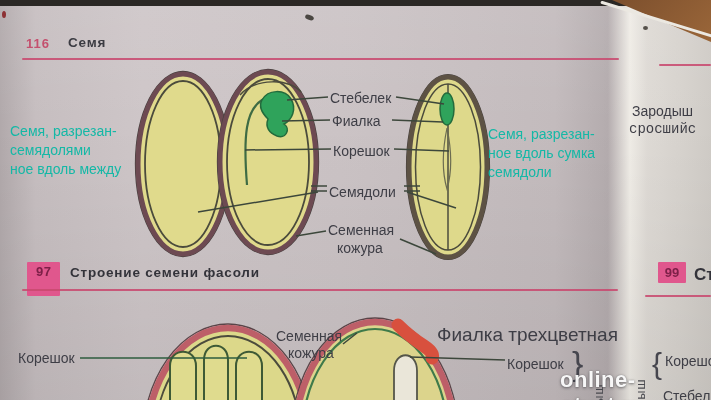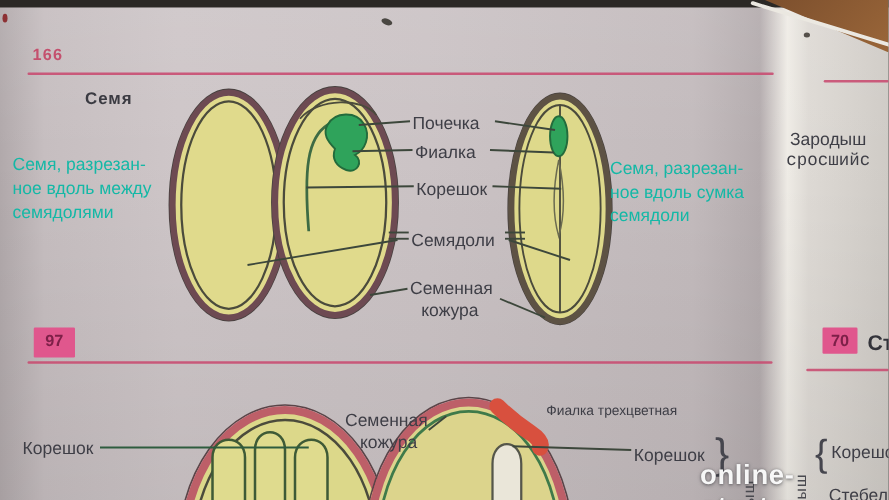--- a/index.html
+++ b/index.html
@@ -34,22 +34,22 @@
 </head>
 <body>
 
 <div class="photo">
 
   <div class="page-bg"></div>
   <div class="page-shade"></div>
   <div class="wood-corner"></div>
   <div class="corner-edge"></div>
 
-  <div class="t bold" style="left:26px; top:36px; color:#c4506e; letter-spacing:1px; font-size:13px;">166</div>
-  <div class="t bold" style="left:68px; top:35px; letter-spacing:.8px; font-size:13.5px; color:#3b3b42;margin-top:36px;">Семя</div>
+  <div class="t bold" style="left:26px; top:36px; color:#c4506e; letter-spacing:1px; font-size:13px;">116</div>
+  <div class="t bold" style="left:68px; top:35px; letter-spacing:.8px; font-size:13.5px; color:#3b3b42;">Семя</div>
   <div class="rule" style="left:22px; top:58px; width:597px;"></div>
   <div class="rule" style="left:659px; top:64px; width:52px;"></div>
 
   <svg width="711" height="400" viewBox="0 0 711 400">
 
     <g>
       <ellipse cx="183" cy="164" rx="47.5" ry="92.5" fill="none" stroke="#47413f" stroke-width="1.3"></ellipse>
       <ellipse cx="183" cy="164" rx="45" ry="90" fill="#e0da8c" stroke="#6d4a52" stroke-width="5"></ellipse>
       <ellipse cx="183" cy="164" rx="38" ry="83" fill="none" stroke="#4b4b3c" stroke-width="1.8"></ellipse>
     </g>
@@ -107,50 +107,51 @@
     </g>
     <g stroke="#3c473b" stroke-width="1.5">
       <path d="M80,358 L247,358" stroke="#2e5c3e" stroke-width="1.7"></path>
       <path d="M343,344 L357,333"></path>
       <path d="M505,360 L410,357"></path>
     </g>
   </svg>
 
   <div class="caption-block" style="left:10px; top:122px;">
     <span style="display:block;">Семя, разрезан-</span>
+    <span style="display:block;">семядолями</span>
     <span style="display:block;">ное вдоль между</span>
-    <span style="display:block;">семядолями</span>
   </div>
   <div class="caption-block" style="left:488px; top:125px;">
     <span style="display:block;">Семя, разрезан-</span>
     <span style="display:block;">ное вдоль сумка</span>
     <span style="display:block;">семядоли</span>
   </div>
 
-  <div class="t" style="left:330px; top:90px;">Почечка</div>
+  <div class="t" style="left:330px; top:90px;">Стебелек</div>
   <div class="t" style="left:332px; top:113px;">Фиалка</div>
   <div class="t" style="left:333px; top:143px;">Корешок</div>
   <div class="t" style="left:329px; top:184px;">Семядоли</div>
   <div class="t" style="left:328px; top:222px;">Семенная</div>
   <div class="t" style="left:337px; top:240px;">кожура</div>
 
-  <div class="badge" style="left:27px; top:262px; width:33px; height:24px; line-height:22px;">97</div>
+  <div class="badge" style="left:27px; top:262px; width:33px; height:34px; line-height:22px;font-family:Liberation Mono, monospace;">97</div>
+  <div class="t bold" style="left:70px; top:265px; font-size:13.5px; letter-spacing:.8px; color:#33333a;">Строение семени фасоли</div>
   <div class="rule" style="left:22px; top:289px; width:596px;"></div>
 
   <div class="t" style="left:18px; top:350px;">Корешок</div>
   <div class="t" style="left:276px; top:328px;">Семенная</div>
   <div class="t" style="left:288px; top:345px;">кожура</div>
-  <div class="t" style="left:437px; top:323px; font-size:11px;">Фиалка трехцветная</div>
+  <div class="t" style="left:437px; top:323px; font-size:19px;">Фиалка трехцветная</div>
   <div class="t" style="left:507px; top:356px;">Корешок</div>
   <div class="brace" style="left:572px; top:344px; font-size:34px;">}</div>
   <div class="vert" style="left:592px; top:445px; width:90px;">Зародыш</div>
 
   <div class="t" style="left:632px; top:103px;">Зародыш</div>
   <div class="t" style="left:629px; top:121px;font-family:Liberation Mono, monospace;">сросшийс</div>
-  <div class="badge" style="left:658px; top:262px; width:28px; height:21px; line-height:21px;">70</div>
+  <div class="badge" style="left:658px; top:262px; width:28px; height:21px; line-height:21px;">99</div>
   <div class="t bold" style="left:694px; top:264px; font-size:17px; color:#33333a;">Ст</div>
   <div class="rule" style="left:645px; top:295px; width:66px;"></div>
   <div class="vert" style="left:634px; top:440px; width:95px;">Зародыш</div>
   <div class="brace" style="left:652px; top:347px; font-size:30px;">{</div>
   <div class="t" style="left:665px; top:353px;">Корешок</div>
   <div class="t" style="left:663px; top:388px;">Стебел</div>
 
   <div class="speck" style="left:2px; top:11px; width:4px; height:7px; background:#8d3134;"></div>
   <div class="speck" style="left:305px; top:15px; width:9px; height:5px; background:#4a4742; transform:rotate(20deg);"></div>
   <div class="speck" style="left:643px; top:26px; width:5px; height:4px; background:#55504a;"></div>

